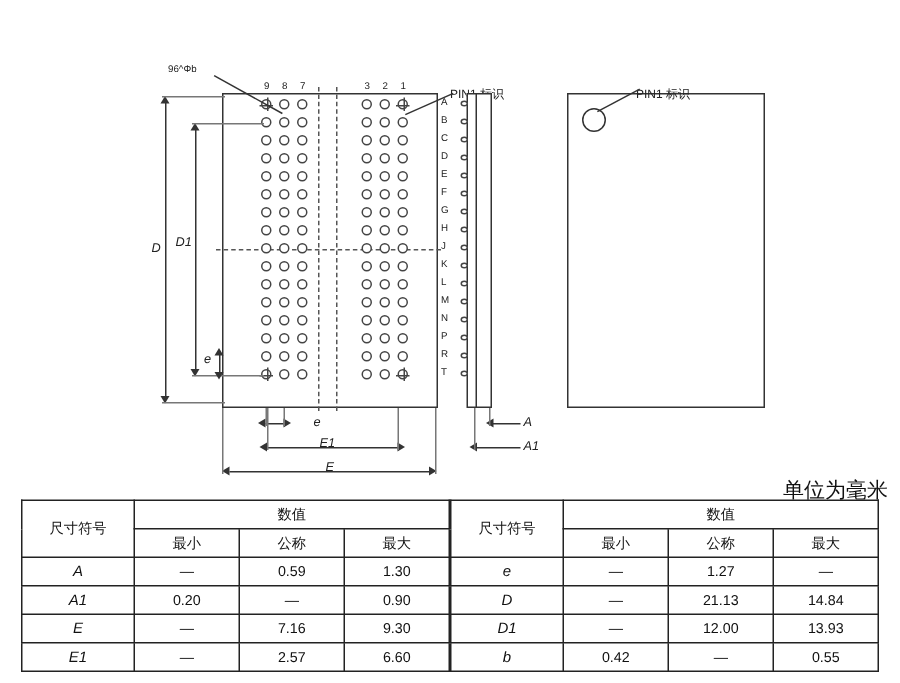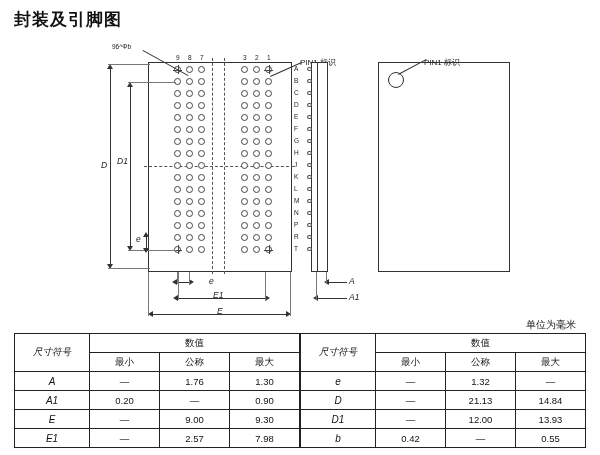--- a/index.html
+++ b/index.html
@@ -62,21 +62,21 @@
     position:absolute;width:14px;height:14px;border:1px solid #333;border-radius:50%;
   }
 
   .side-strip{position:absolute;border:1px solid #333;background:#fff;}
   .side-bump{
     position:absolute;width:5px;height:4px;border:1px solid #444;border-radius:50%;
     box-sizing:border-box;background:#fff;
   }
 
   .unit-note{
-    position:absolute;right:24px;top:318px;font-size:10px;color:#111;
+    position:absolute;right:8px;top:318px;font-size:14px;color:#111;
   }
 
   
   .tables{
     position:absolute;left:14px;top:333px;width:572px;
     display:flex;
   }
   table{
     border-collapse:collapse;
     font-size:9.5px;
@@ -87,28 +87,27 @@
   th,td{
     border:1px solid #222;
     text-align:center;
     height:18px;
     padding:0;
     font-weight:normal;
     color:#111;
   }
   th{font-size:9.5px;}
   td.sym{font-style:italic;font-size:10px;}
-  .hdr-sym{width:74px;font-style:italic;}
+  .hdr-sym{width:74px;}
 </style>
 </head>
 <body>
 
 <div class="page">
 
-  <div class="title">封装及引脚图</div>
 
   <div class="drawing">
 
     <div class="pkg-outline" style="left:148px;top:26px;width:142px;height:208px;"></div>
 
     <div class="dashed-v" style="left:212px;top:22px;height:216px;"></div>
     <div class="dashed-v" style="left:224px;top:22px;height:216px;"></div>
 
     <div class="dashed-h" style="left:144px;top:130px;width:150px;"></div>
 
@@ -332,61 +331,61 @@
         <tr>
           <th>最小</th>
           <th>公称</th>
           <th>最大</th>
         </tr>
       </thead>
       <tbody>
         <tr>
           <td class="sym">A</td>
           <td>—</td>
-          <td>1.76</td>
+          <td>0.59</td>
           <td>1.30</td>
         </tr>
         <tr>
           <td class="sym">A1</td>
           <td>0.20</td>
           <td>—</td>
           <td>0.90</td>
         </tr>
         <tr>
           <td class="sym">E</td>
           <td>—</td>
-          <td>9.00</td>
+          <td>7.16</td>
           <td>9.30</td>
         </tr>
         <tr>
           <td class="sym">E1</td>
           <td>—</td>
           <td>2.57</td>
-          <td>7.98</td>
+          <td>6.60</td>
         </tr>
       </tbody>
     </table>
 
     <table class="right">
       <thead>
         <tr>
           <th class="hdr-sym" rowspan="2">尺寸符号</th>
           <th colspan="3">数值</th>
         </tr>
         <tr>
           <th>最小</th>
           <th>公称</th>
           <th>最大</th>
         </tr>
       </thead>
       <tbody>
         <tr>
           <td class="sym">e</td>
           <td>—</td>
-          <td>1.32</td>
+          <td>1.27</td>
           <td>—</td>
         </tr>
         <tr>
           <td class="sym">D</td>
           <td>—</td>
           <td>21.13</td>
           <td>14.84</td>
         </tr>
         <tr>
           <td class="sym">D1</td>

